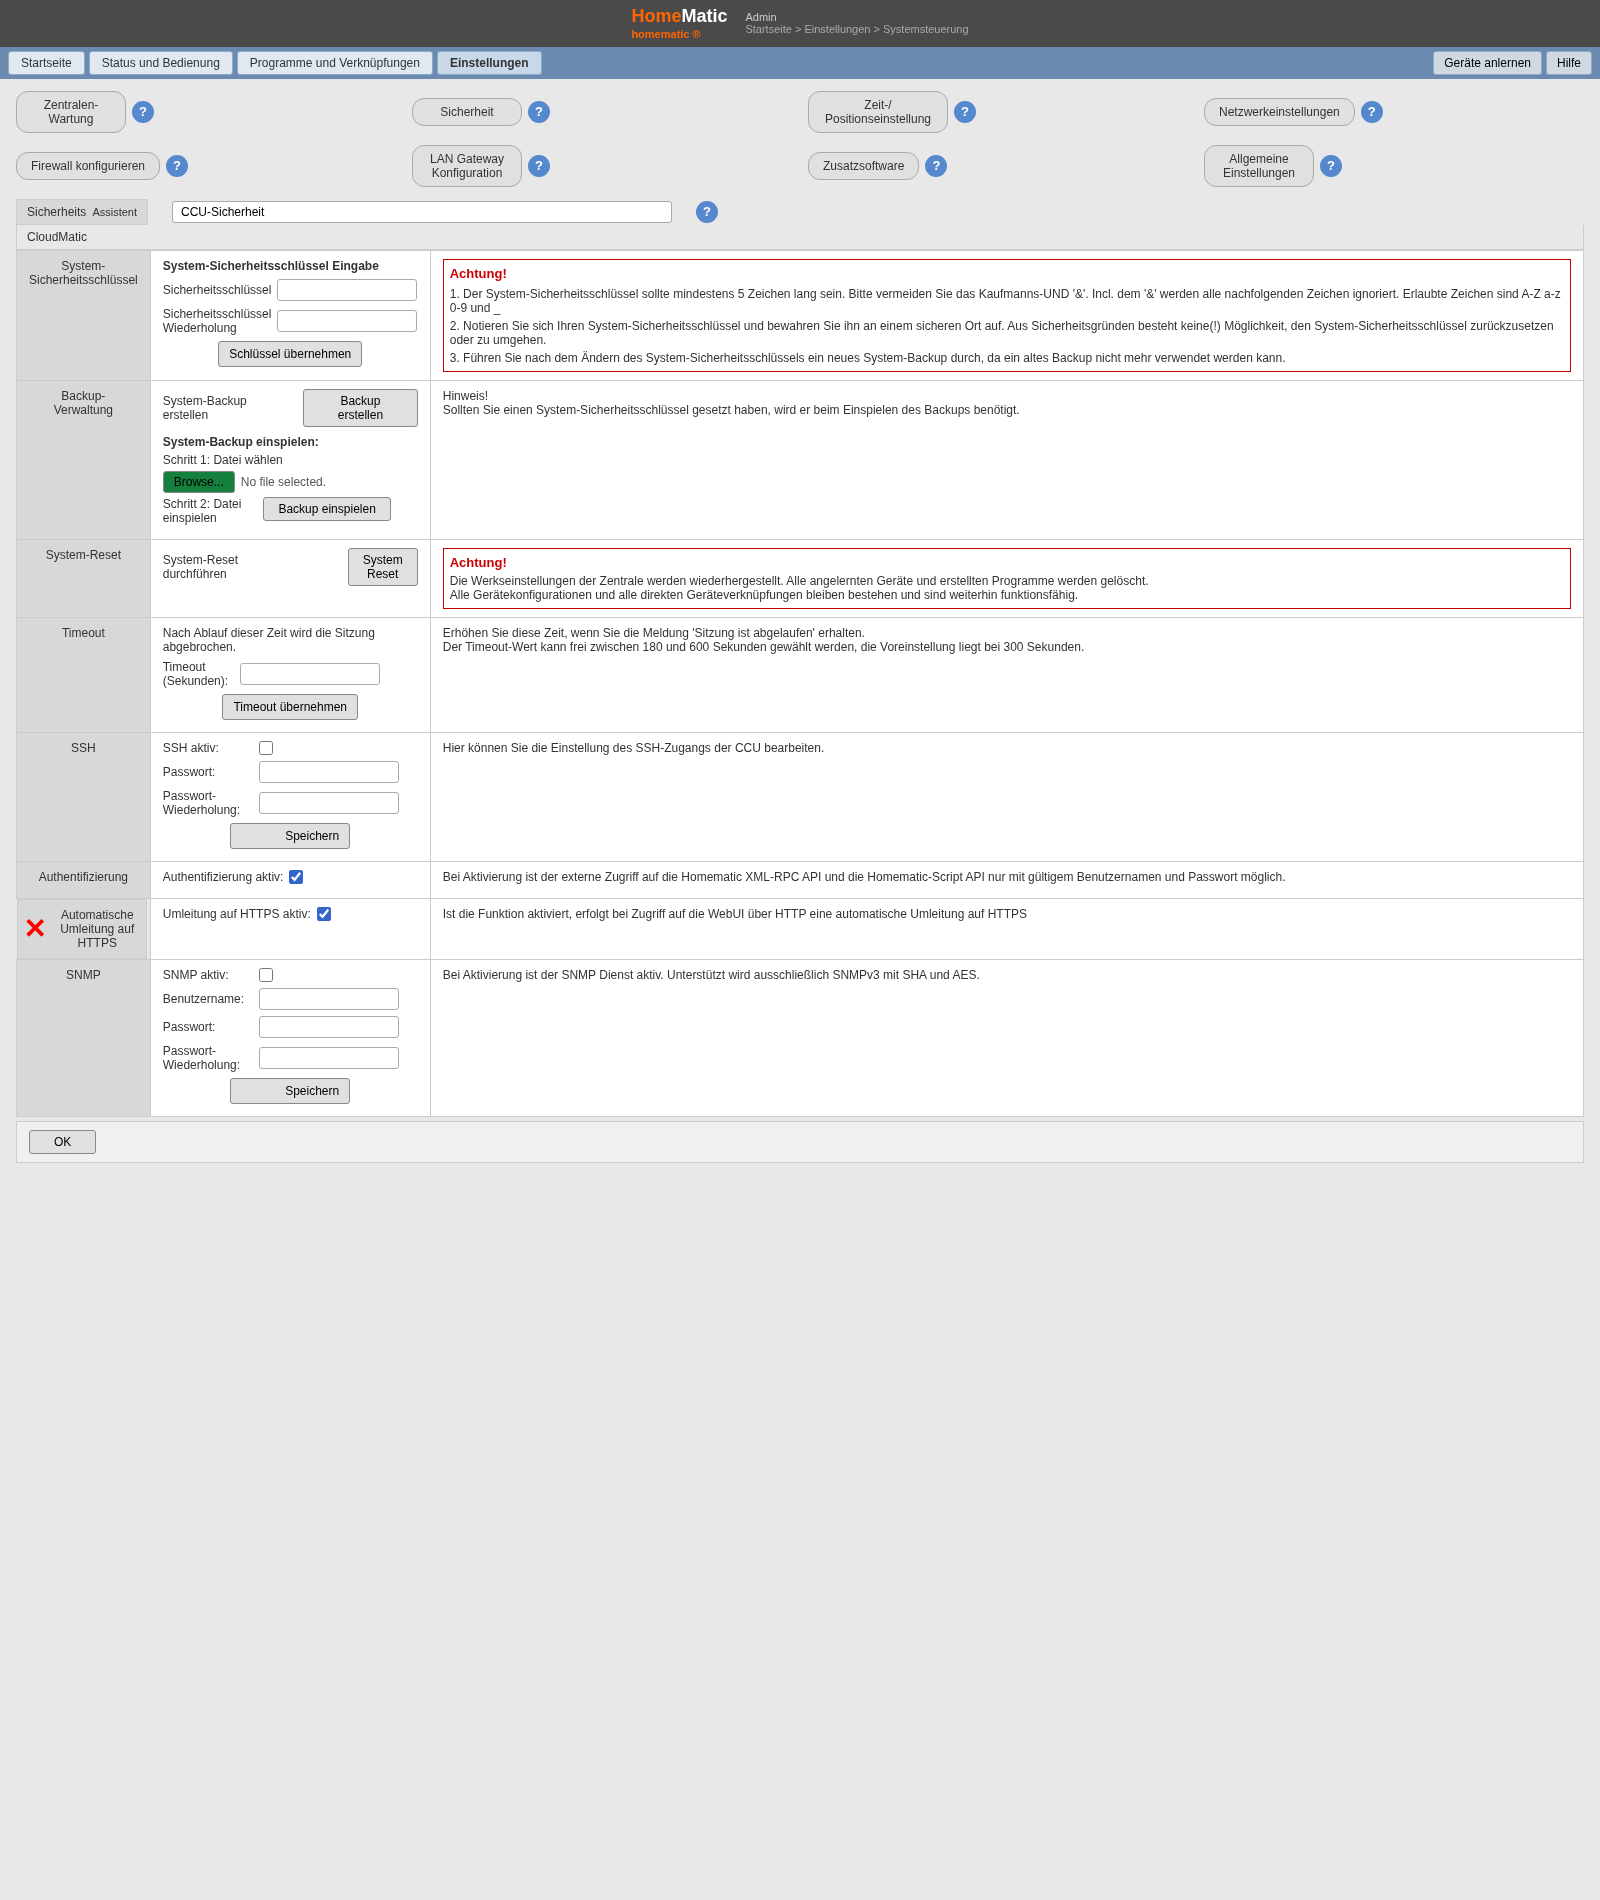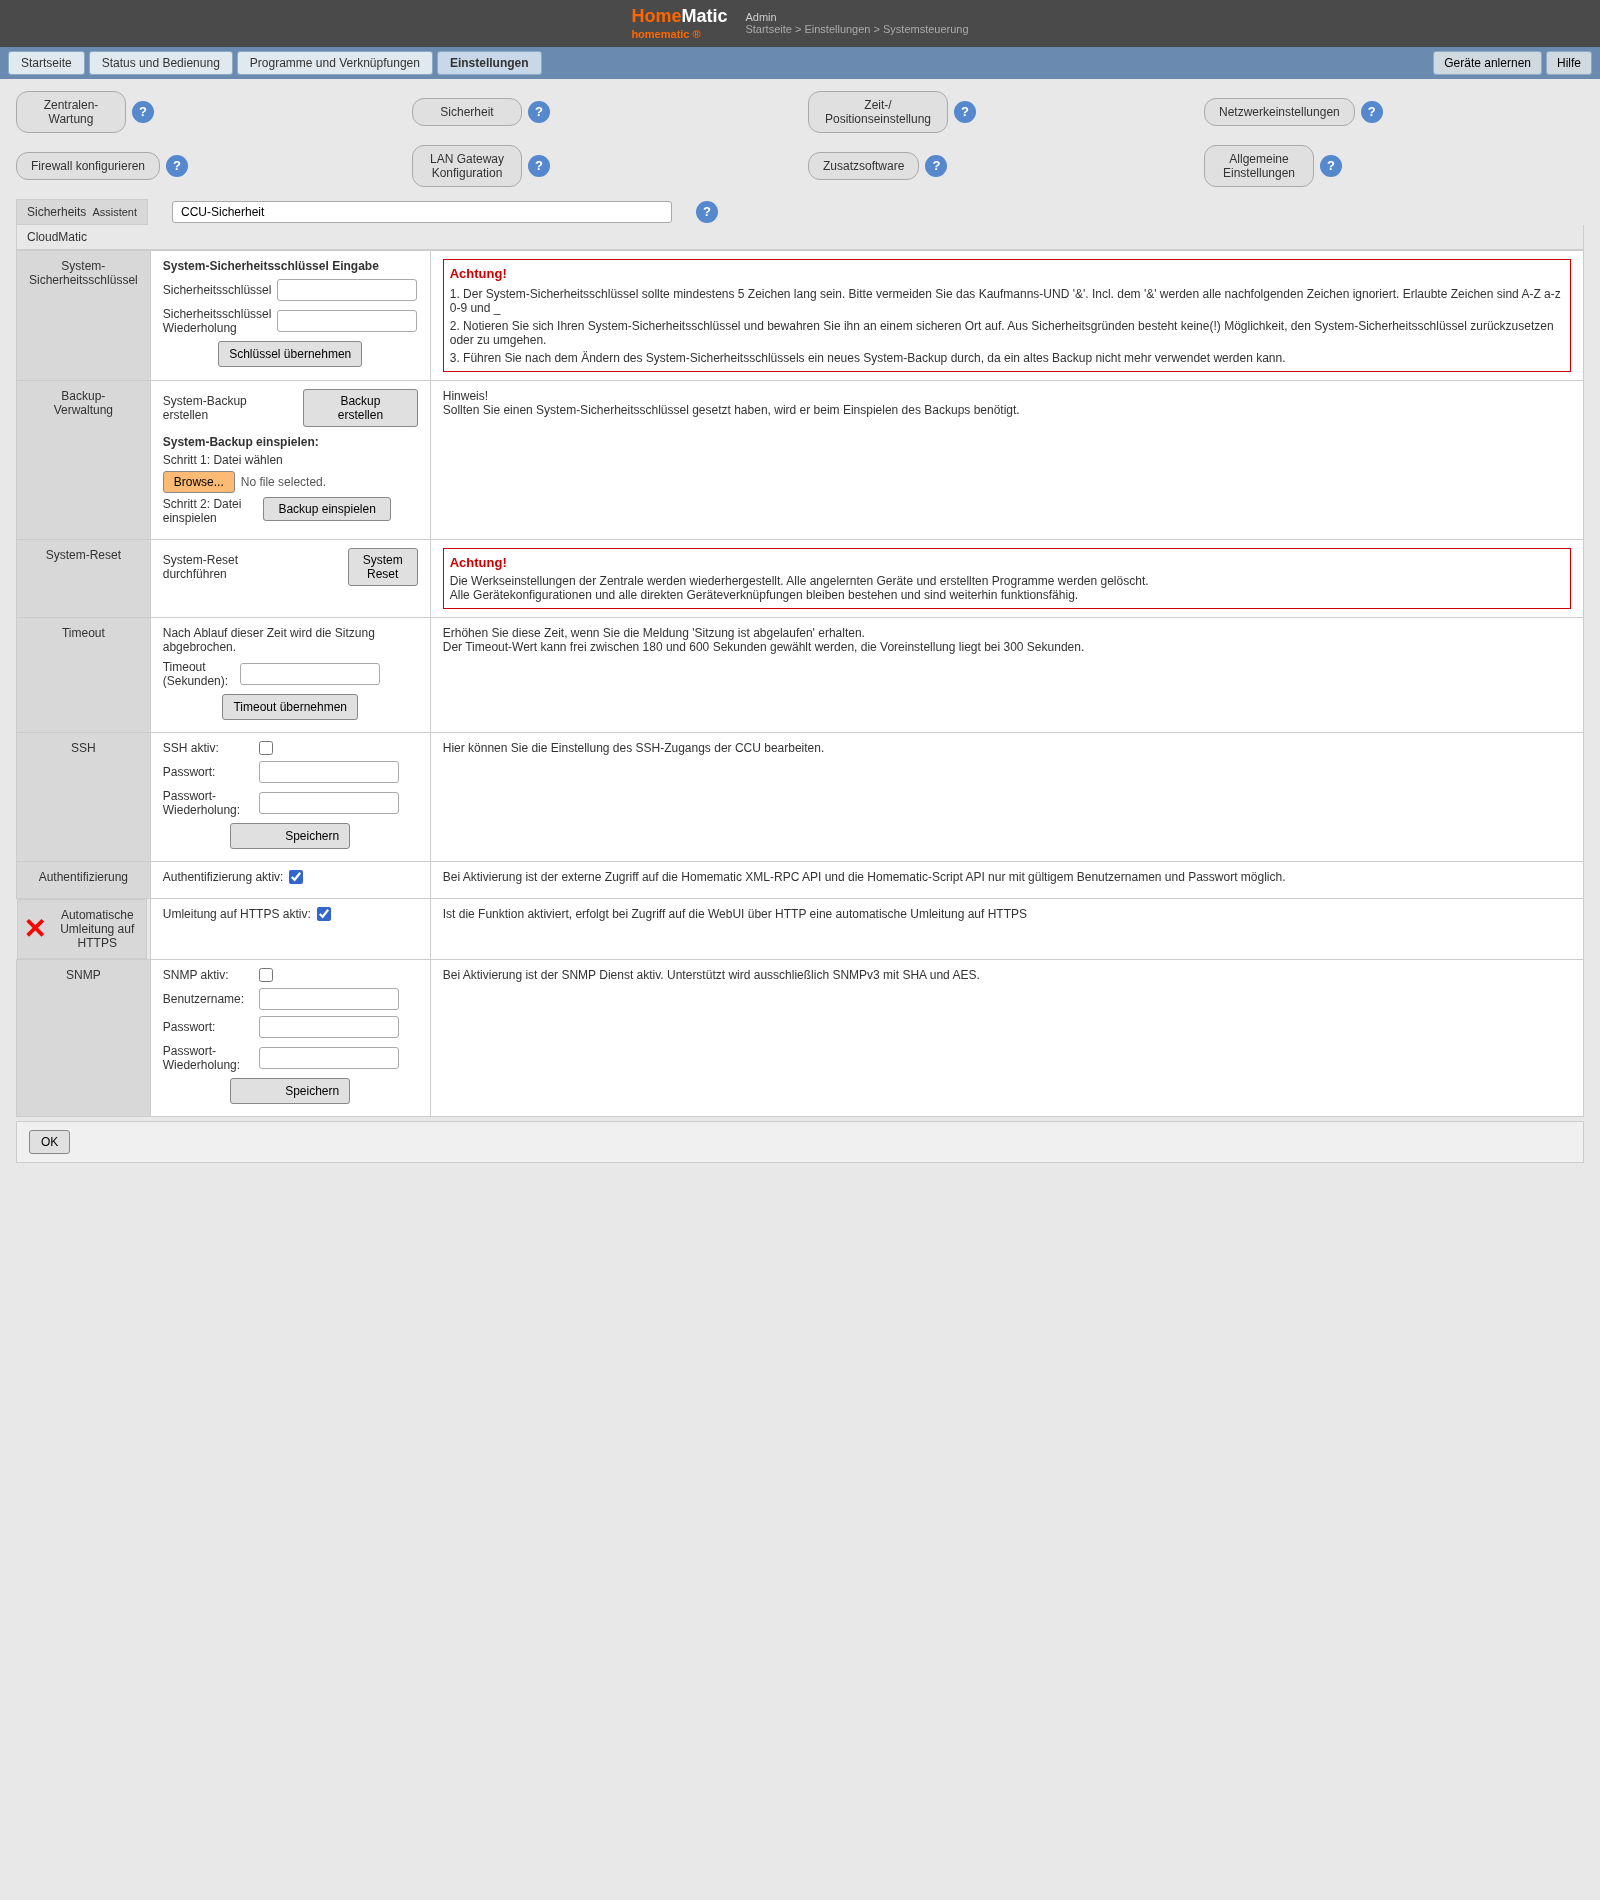--- a/index.html
+++ b/index.html
@@ -51,27 +51,27 @@
     
     .form-row { display: flex; align-items: center; gap: 6px; margin-bottom: 6px; }
     .form-label { font-size: 12px; min-width: 90px; }
     .form-input { border: 1px solid #aaa; border-radius: 3px; padding: 3px 6px; font-size: 12px; width: 140px; }
     .form-btn { background: #e0e0e0; border: 1px solid #888; border-radius: 3px; padding: 4px 14px; font-size: 12px; cursor: pointer; }
     .form-btn-wide { background: #e0e0e0; border: 1px solid #888; border-radius: 3px; padding: 5px 10px; font-size: 12px; cursor: pointer; min-width: 120px; text-align: right; display: block; margin: 4px auto; }
     .section-title { font-size: 12px; font-weight: bold; margin-bottom: 6px; }
     .checkbox { width: 14px; height: 14px; }
 
     .browse-row { display: flex; align-items: center; gap: 6px; margin-bottom: 4px; }
-    .browse-btn { background: #fdba74; border: 1px solid #888; border-radius: 3px; padding: 3px 10px; font-size: 12px; cursor: pointer; }
+    .browse-btn { background: #15803d; border: 1px solid #888; border-radius: 3px; padding: 3px 10px; font-size: 12px; cursor: pointer; }
 
     .center-btn { text-align: center; }
 
     
     .bottom-bar { background: #f0f0f0; border: 1px solid #ccc; padding: 8px 12px; margin-top: 4px; }
-    .ok-btn { background: #e0e0e0; border: 1px solid #888; border-radius: 3px; padding: 4px 11px; font-size: 12px; cursor: pointer; }
+    .ok-btn { background: #e0e0e0; border: 1px solid #888; border-radius: 3px; padding: 4px 24px; font-size: 12px; cursor: pointer; }
 
     
     .cross-icon { color: red; font-size: 28px; font-weight: bold; margin-right: 4px; }
 
     
     .checkbox-blue { accent-color: #3366cc; width: 14px; height: 14px; }
 
     .info-border-red { border: 1px solid #cc0000; padding: 6px; }
   </style>
 </head>

